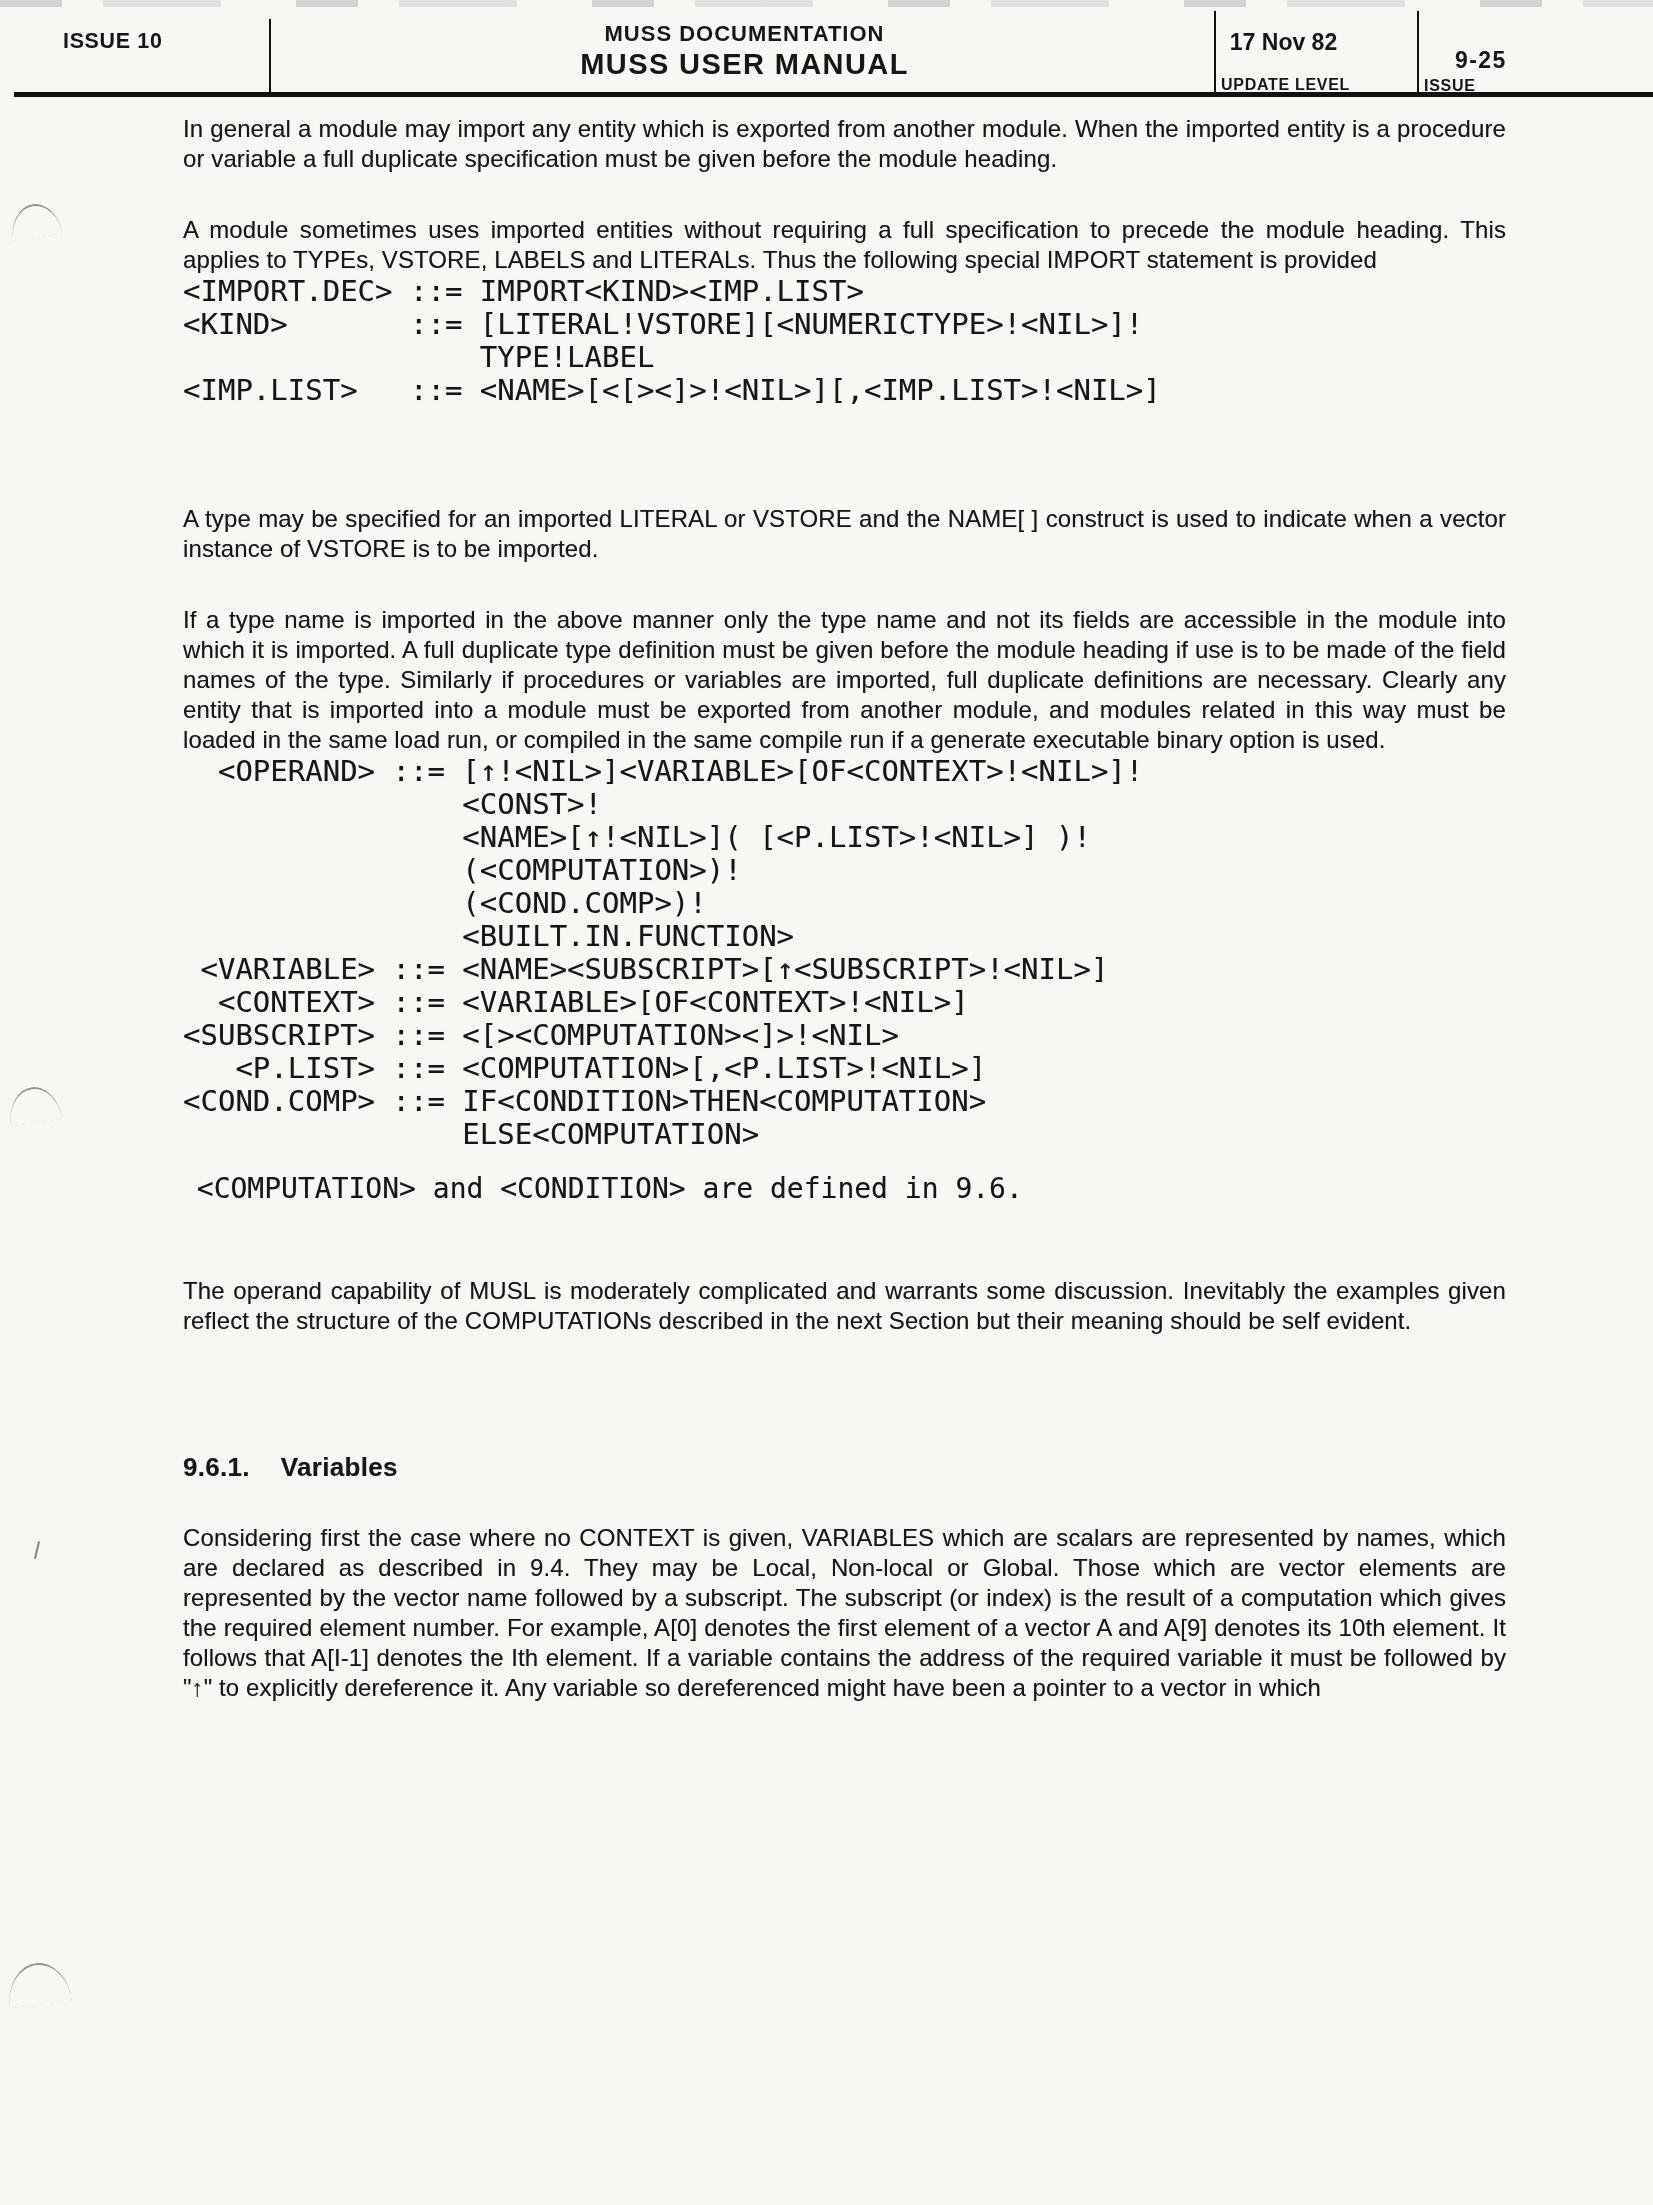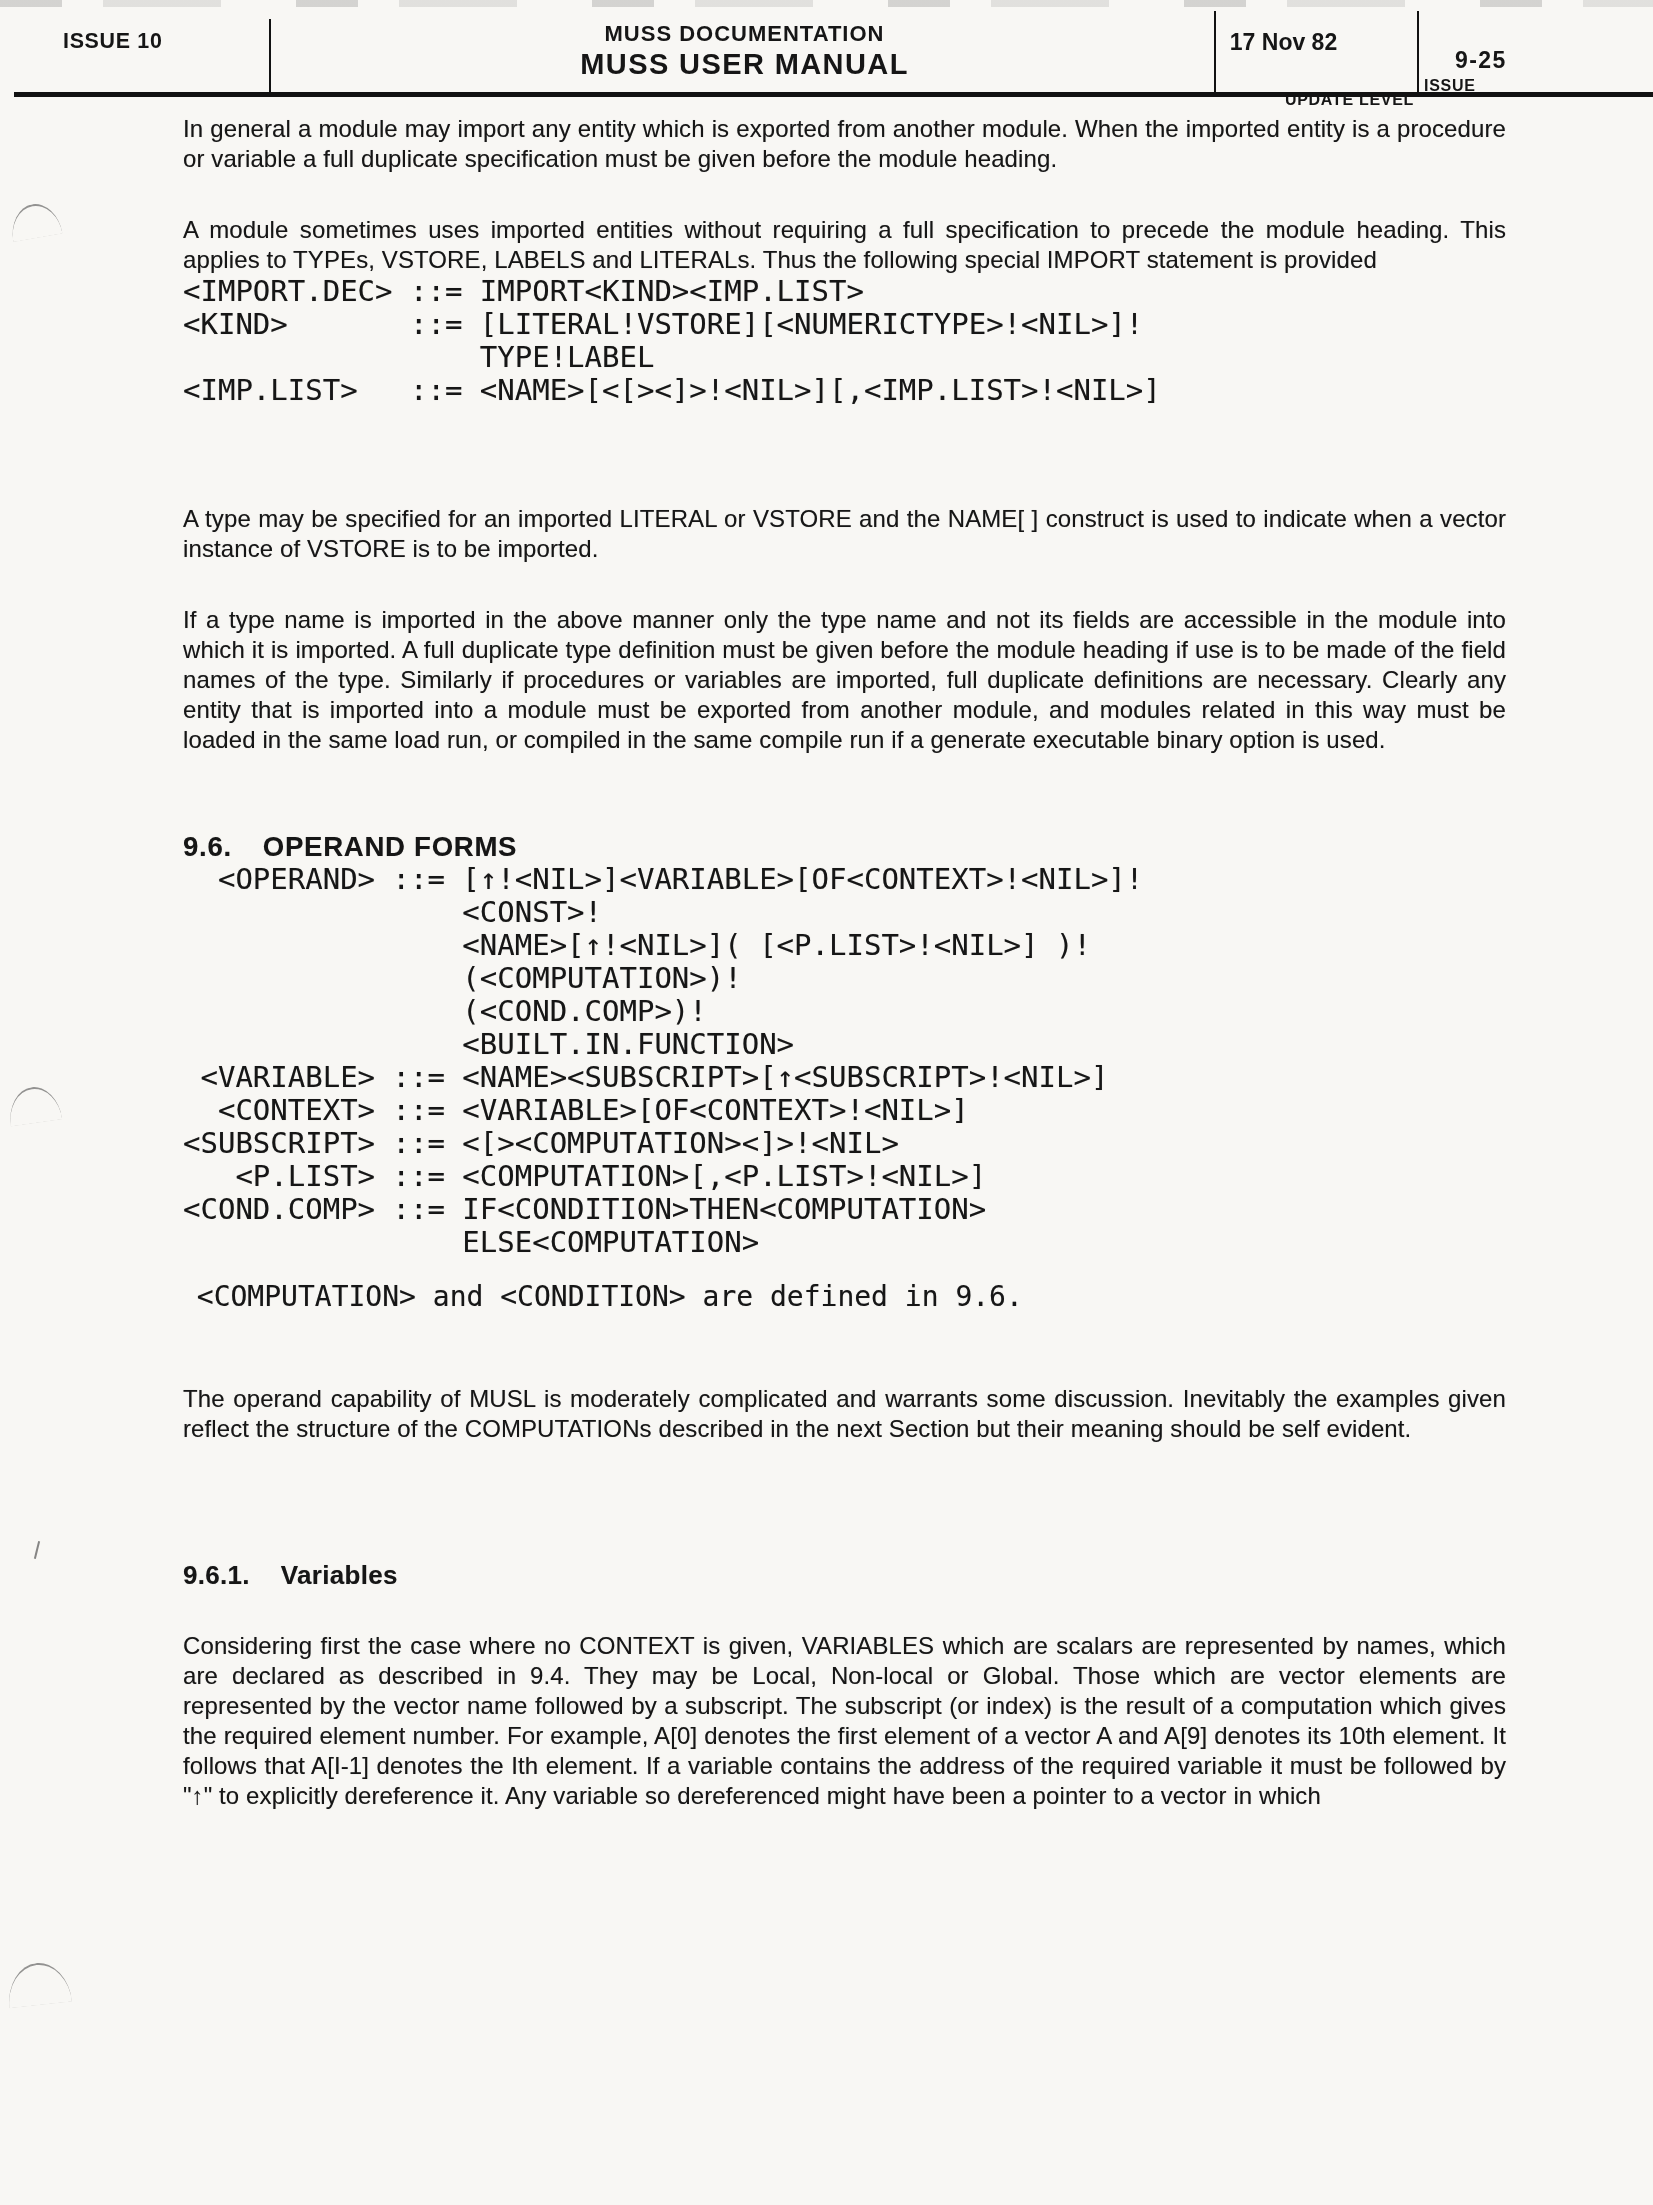--- a/index.html
+++ b/index.html
@@ -24,21 +24,21 @@
   .hdr-rule{position:absolute;left:13.8px;right:0;top:92px;height:4.8px;background:#121212;}
   .vline{position:absolute;width:2.1px;background:#121212;}
   .v1{left:269px;top:19.3px;height:73px;}
   .v2{left:1214px;top:11px;height:81px;}
   .v3{left:1417px;top:11px;height:81px;}
   .issue{position:absolute;left:63px;top:29px;font-size:21.4px;font-weight:bold;letter-spacing:0.7px;}
   .hdr-center{position:absolute;left:524px;width:441px;top:20.7px;text-align:center;}
   .hdr-t1{font-size:22px;font-weight:bold;letter-spacing:1px;}
   .hdr-t2{font-size:29px;font-weight:bold;letter-spacing:1.4px;margin-top:1.4px;}
   .upd-date{position:absolute;left:1187px;width:193px;top:29px;text-align:center;font-size:23px;font-weight:bold;}
-  .upd-label{position:absolute;left:1221px;width:193px;top:91px;text-align:right;font-size:16px;font-weight:bold;letter-spacing:0.7px;}
+  .upd-label{position:absolute;left:1221px;width:193px;top:76px;text-align:left;font-size:16px;font-weight:bold;letter-spacing:0.7px;}
   .pg-num{position:absolute;left:1424px;width:165px;top:47px;text-align:left;font-size:23px;font-weight:bold;letter-spacing:1.4px;padding-left:31px;box-sizing:border-box;}
   .pg-label{position:absolute;left:1424px;top:77px;font-size:16px;font-weight:bold;letter-spacing:0.7px;}
   
   .body{
     position:relative;
     padding:0 148px 0 183px;
     text-shadow:0 0 0.7px rgba(0,0,0,.35);
   }
   .para{
     font-size:24px;line-height:30px;letter-spacing:0.1px;
@@ -99,21 +99,20 @@
     <p class="para p2">A module sometimes uses imported entities without requiring a full specification to precede the module heading. This applies to TYPEs, VSTORE, LABELS and LITERALs. Thus the following special IMPORT statement is provided</p>
 
     <pre class="bnf bnf1">&lt;IMPORT.DEC&gt; ::= IMPORT&lt;KIND&gt;&lt;IMP.LIST&gt;
 &lt;KIND&gt;       ::= [LITERAL!VSTORE][&lt;NUMERICTYPE&gt;!&lt;NIL&gt;]!
                  TYPE!LABEL
 &lt;IMP.LIST&gt;   ::= &lt;NAME&gt;[&lt;[&gt;&lt;]&gt;!&lt;NIL&gt;][,&lt;IMP.LIST&gt;!&lt;NIL&gt;]</pre>
 
     <p class="para p3">A type may be specified for an imported LITERAL or VSTORE and the NAME[ ] construct is used to indicate when a vector instance of VSTORE is to be imported.</p>
     <p class="para p4">If a type name is imported in the above manner only the type name and not its fields are accessible in the module into which it is imported. A full duplicate type definition must be given before the module heading if use is to be made of the field names of the type. Similarly if procedures or variables are imported, full duplicate definitions are necessary. Clearly any entity that is imported into a module must be exported from another module, and modules related in this way must be loaded in the same load run, or compiled in the same compile run if a generate executable binary option is used.</p>
 
-    <h2 class="h96"><span class="sec-num">9.6.</span><span>OPERAND FORMS</span></h2>
 
     <pre class="bnf bnf2">  &lt;OPERAND&gt; ::= [↑!&lt;NIL&gt;]&lt;VARIABLE&gt;[OF&lt;CONTEXT&gt;!&lt;NIL&gt;]!
                 &lt;CONST&gt;!
                 &lt;NAME&gt;[↑!&lt;NIL&gt;]( [&lt;P.LIST&gt;!&lt;NIL&gt;] )!
                 (&lt;COMPUTATION&gt;)!
                 (&lt;COND.COMP&gt;)!
                 &lt;BUILT.IN.FUNCTION&gt;
  &lt;VARIABLE&gt; ::= &lt;NAME&gt;&lt;SUBSCRIPT&gt;[↑&lt;SUBSCRIPT&gt;!&lt;NIL&gt;]
   &lt;CONTEXT&gt; ::= &lt;VARIABLE&gt;[OF&lt;CONTEXT&gt;!&lt;NIL&gt;]
 &lt;SUBSCRIPT&gt; ::= &lt;[&gt;&lt;COMPUTATION&gt;&lt;]&gt;!&lt;NIL&gt;

